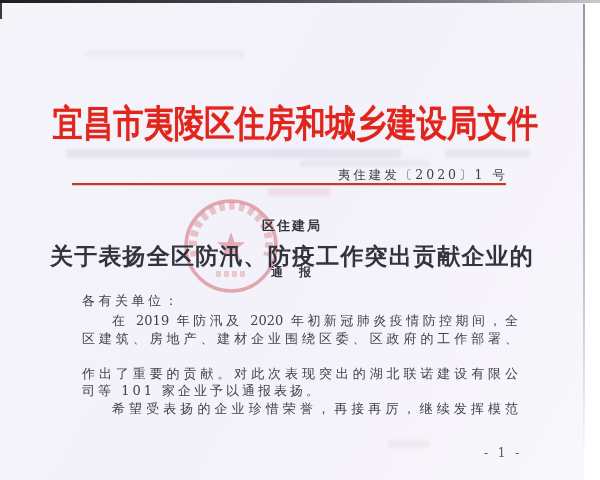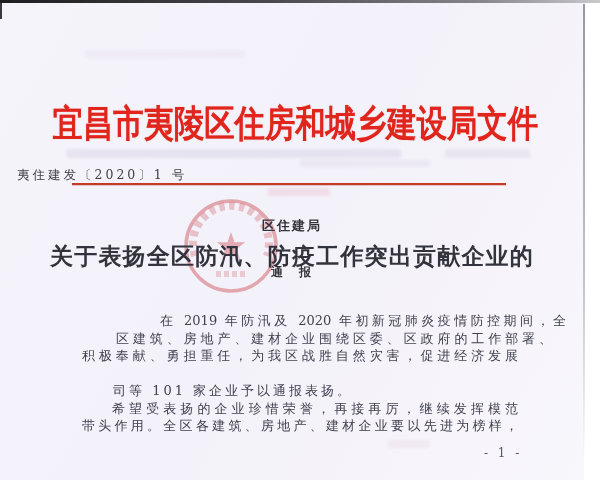--- a/index.html
+++ b/index.html
@@ -39,21 +39,21 @@
 
   
   .header-title{
     position:absolute;left:0;top:101px;width:584px;height:44px;
     text-align:center;line-height:44px;white-space:nowrap;
     font-size:37px;font-weight:bold;color:#e0251c;
     transform:scaleX(0.82);transform-origin:50% 50%;
     letter-spacing:0px;text-shadow:0 0 1px rgba(224,37,28,0.55);
   }
   .doc-number{
-    position:absolute;left:17px;top:167px;width:508px;text-align:left;
+    position:absolute;left:0;top:167px;width:508px;text-align:right;
     font-size:12.5px;letter-spacing:3px;color:#3f3f4a;white-space:pre;
   }
   .red-divider{
     position:absolute;left:72px;top:183px;width:434px;height:2px;
     background:#c23a28;box-shadow:0 1px 0 rgba(194,58,40,0.25);
   }
 
   
   .seal{position:absolute;left:181px;top:196px;width:100px;height:100px;
         opacity:0.85;filter:blur(0.4px);}
@@ -68,22 +68,22 @@
     font-size:12px;font-weight:bold;letter-spacing:2px;white-space:pre;}
   .salutation{
     position:absolute;left:82px;top:292px;font-size:13px;letter-spacing:3.5px;
     color:#414150;white-space:pre;
   }
   .bline{
     position:absolute;left:82px;width:436px;font-size:13px;line-height:16px;
     color:#414150;text-align:justify;text-align-last:justify;white-space:pre-wrap;
   }
   .bline.indent{left:112px;width:406px;}
-  .bline.short{text-align:left;text-align-last:left;letter-spacing:3px;margin-left:31px;}
-  .l0{top:313px;margin-left:48px;} .l1{top:330.5px;margin-left:34px;} .l2{top:348px;} .l3{top:365.5px;}
+  .bline.short{text-align:left;text-align-last:left;letter-spacing:3px;}
+  .l0{top:313px;} .l1{top:330.5px;} .l2{top:348px;} .l3{top:365.5px;}
   .l4{top:383px;} .l5{top:400.5px;} .l6{top:418px;}
 
   .page-number{
     position:absolute;left:484px;top:446px;font-size:12px;letter-spacing:3px;
     color:#585862;white-space:pre;
   }
 </style>
 </head>
 <body>
 
@@ -113,23 +113,23 @@
     <polygon points="50,36 53.53,46.15 64.27,46.36 55.71,52.85 58.82,63.14 50,57 41.18,63.14 44.29,52.85 35.73,46.36 46.47,46.15" fill="rgba(205,80,88,0.5)"></polygon>
     <path d="M35,78 H65" fill="none" stroke="rgba(205,80,88,0.30)" stroke-width="6" stroke-dasharray="5,3"></path>
   </svg>
 
   <div class="titles">
     <div class="t-issuer">区住建局</div>
     <div class="t-main">关于表扬全区防汛、防疫工作突出贡献企业的</div>
     <div class="t-type">通　报</div>
   </div>
 
+  <div class="salutation">各有关单位：</div>
 
   <div class="bline indent l0">在 2019 年防汛及 2020 年初新冠肺炎疫情防控期间，全</div>
   <div class="bline l1">区建筑、房地产、建材企业围绕区委、区政府的工作部署、</div>
-  <div class="bline l2">积极奉献、勇担重任，为我区战胜自然灾害，促进经济发展</div>
+  <div class="bline l3">作出了重要的贡献。对此次表现突出的湖北联诺建设有限公</div>
   <div class="bline short l4">司等 101 家企业予以通报表扬。</div>
   <div class="bline indent l5">希望受表扬的企业珍惜荣誉，再接再厉，继续发挥模范</div>
-  <div class="bline l6">带头作用。全区各建筑、房地产、建材企业要以先进为榜样，</div>
 
   <div class="page-number">- 1 -</div>
 
 </div>
 
 </body></html>

